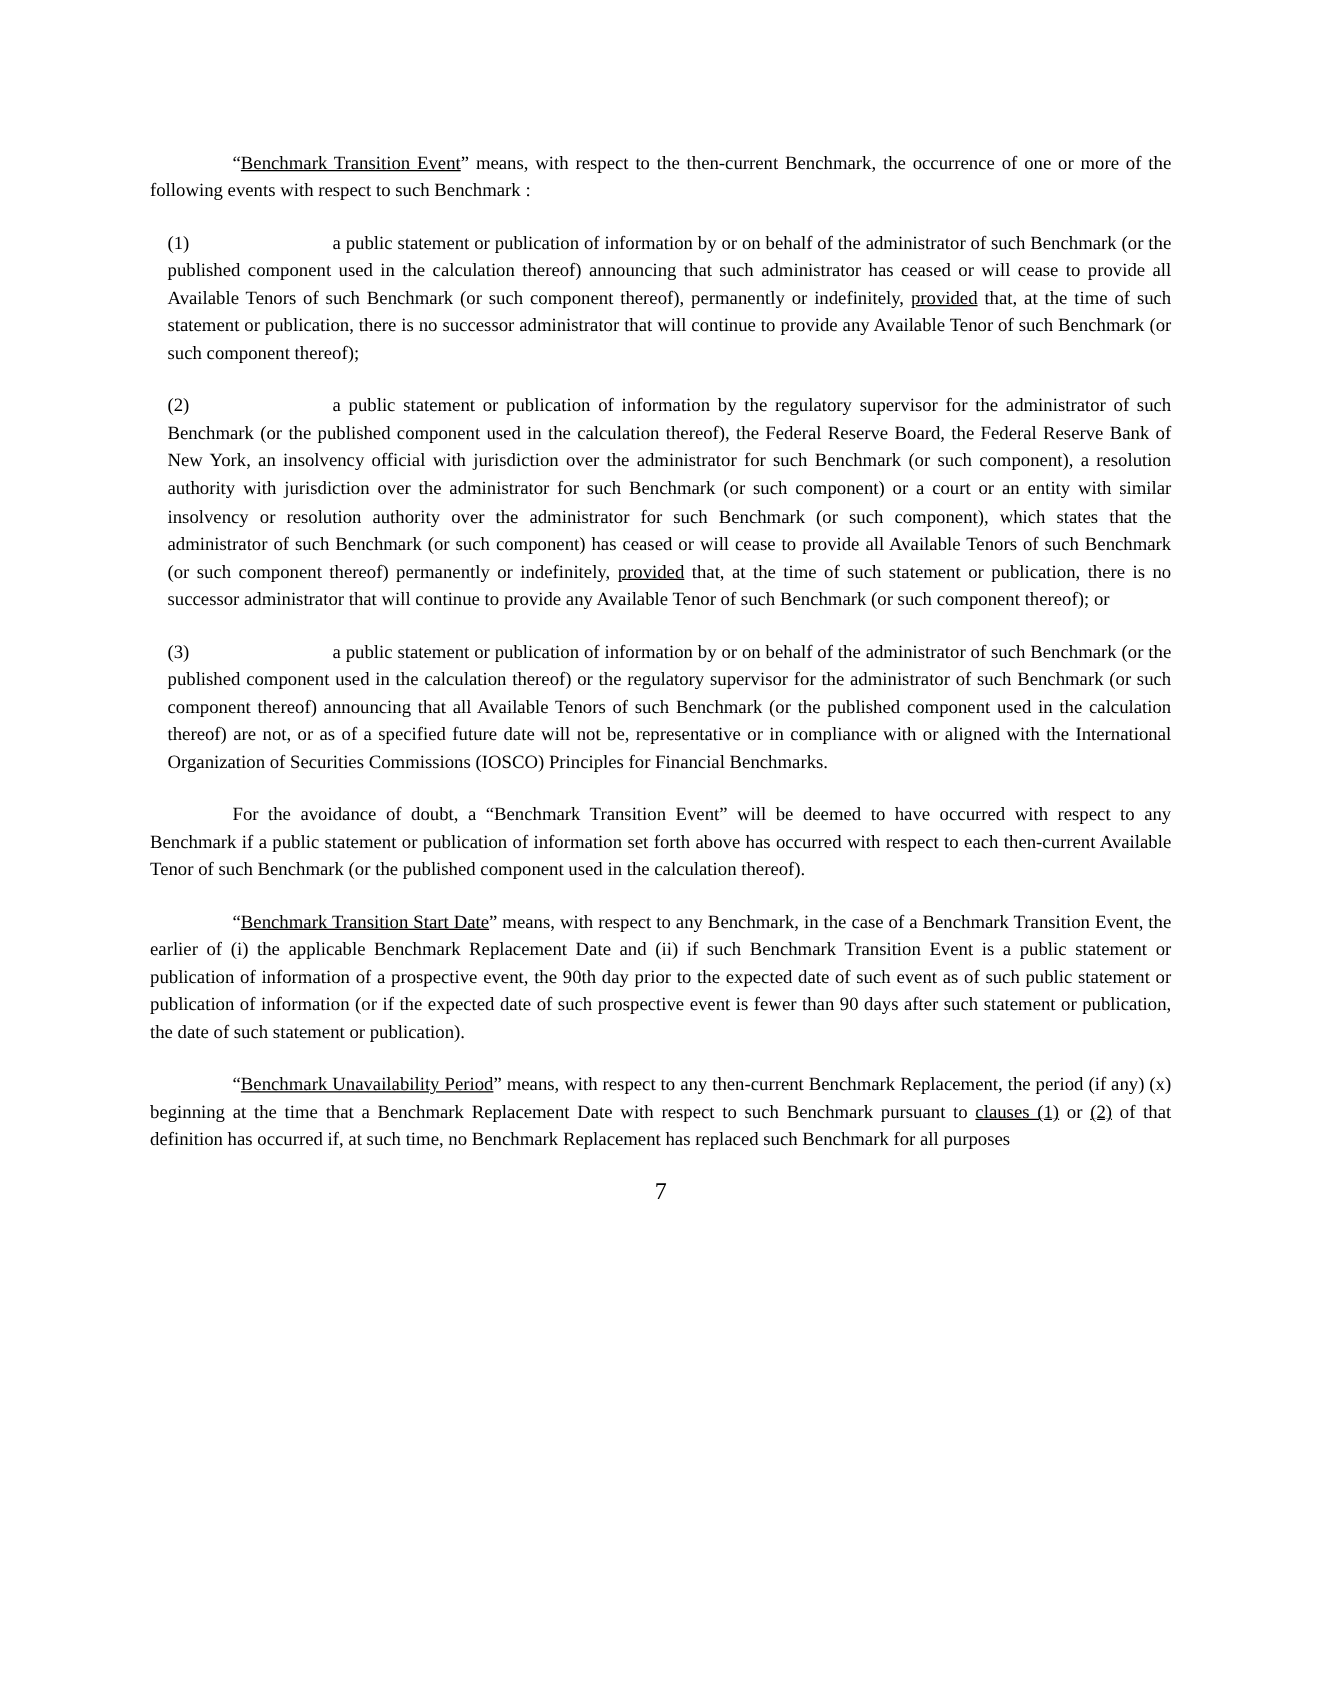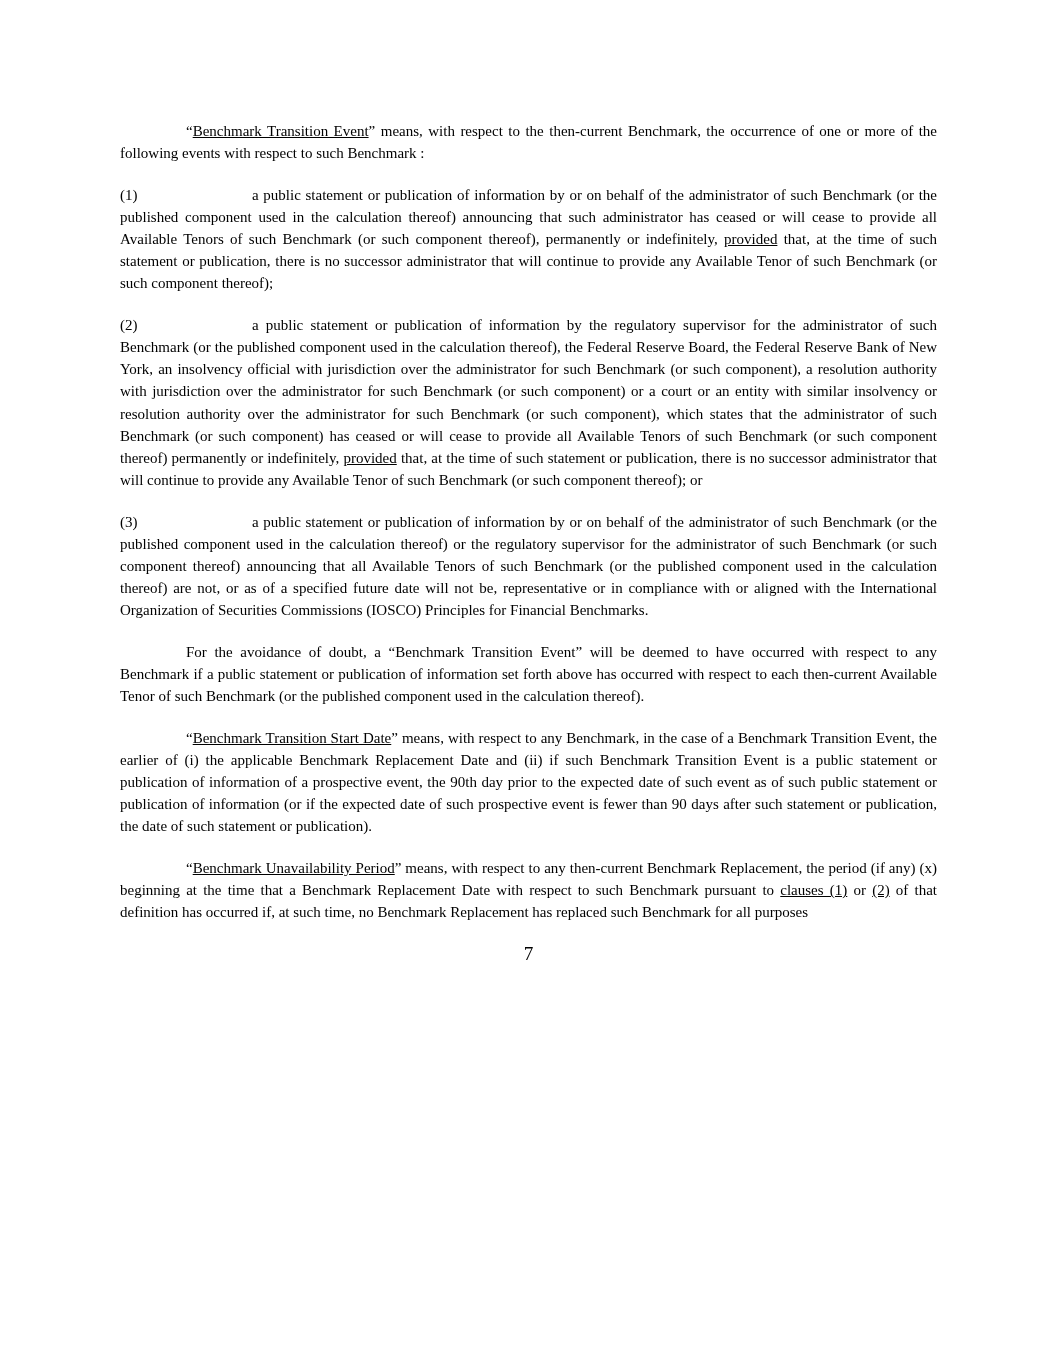--- a/index.html
+++ b/index.html
@@ -28,20 +28,21 @@
   }
   .para {
     margin: 0 0 20px 0;
     text-indent: 0;
   }
   .para.first-line-indent {
     text-indent: 66px;
   }
   .para.numbered {
     text-indent: 0;
+    margin-left: 14px;
   }
   .numbered .num-label {
     display: inline-block;
     width: 66px;
   }
   u, .u {
     text-decoration: underline;
   }
   .page-number {
     text-align: center;

